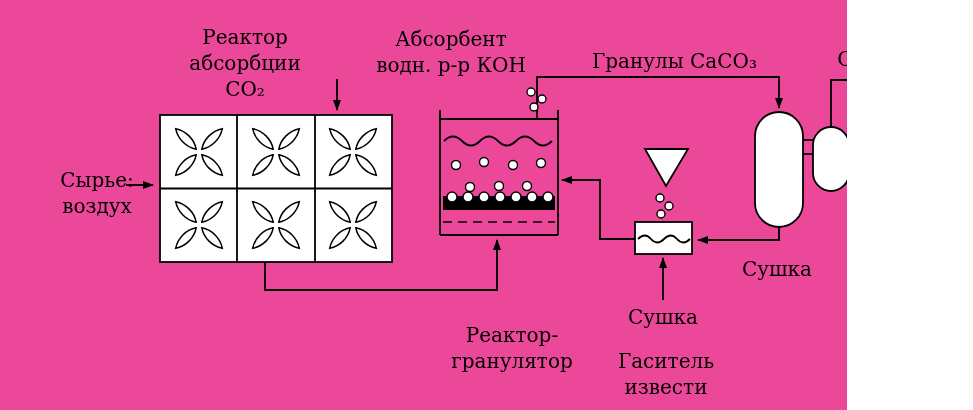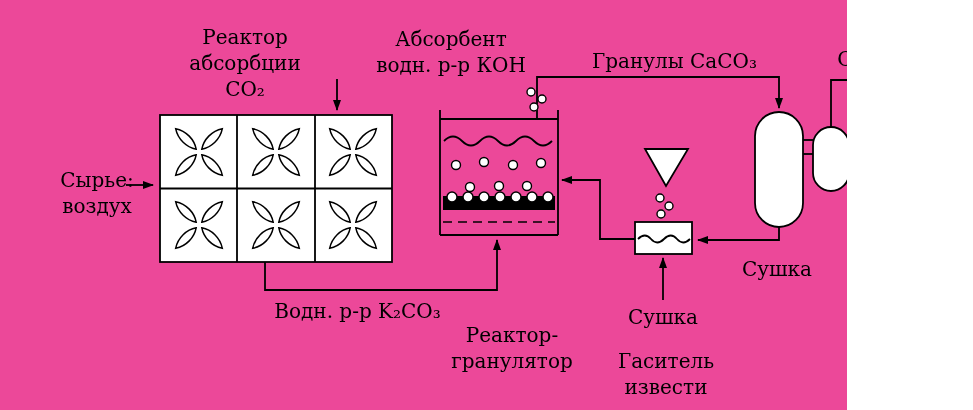--- a/index.html
+++ b/index.html
@@ -133,21 +133,20 @@
   <div class="lbl" style="left:356px;top:26px;width:190px;">Абсорбент
 водн. р-р КОН</div>
 
   <div class="lbl" style="left:582px;top:48px;width:185px;">Гранулы CaCO₃</div>
 
   <div class="lbl" style="left:827px;top:46px;width:60px;">CO₂</div>
 
   <div class="lbl" style="left:45px;top:124px;width:104px;margin-top:43px;">Сырье:
 воздух</div>
 
-  <div class="lbl" style="left:255px;top:298px;width:205px;">Водн. р-р K₂CO₃</div>
 
   <div class="lbl" style="left:427px;top:314px;width:170px;margin-top:8px;">Реактор-
 гранулятор</div>
 
   <div class="lbl" style="left:727px;top:256px;width:100px;">Сушка</div>
 
   <div class="lbl" style="left:613px;top:304px;width:100px;">Сушка</div>
 
   <div class="lbl" style="left:576px;top:348px;width:180px;">Гаситель
 извести</div>

